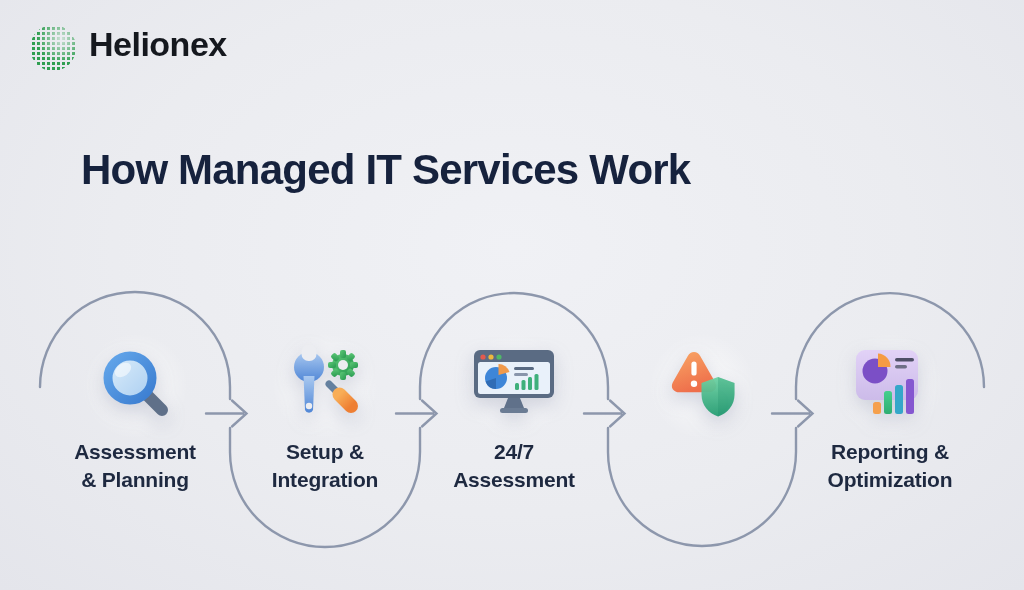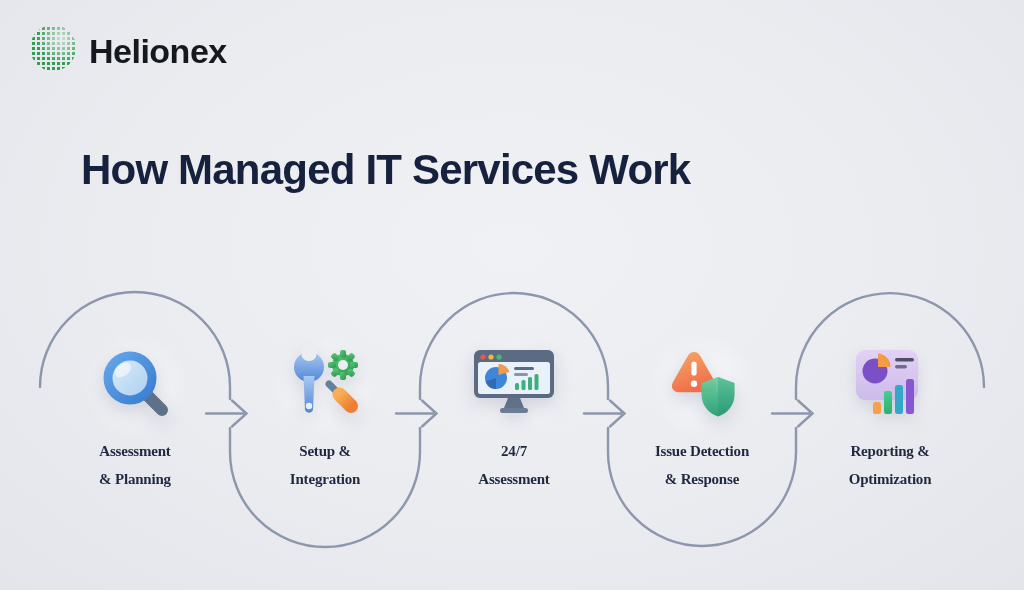--- a/index.html
+++ b/index.html
@@ -1,39 +1,39 @@
 <!DOCTYPE html>
 <html><head>
 <meta charset="utf-8">
 <style>
   html,body{margin:0;padding:0;}
   body{font-family:"Liberation Sans",sans-serif;background:#e8e9ee;}
   #stage{position:relative;width:1024px;height:590px;overflow:hidden;
     background:radial-gradient(ellipse at 50% 42%, #f0f1f5 0%, #ebecf0 55%, #e4e5eb 100%);}
   
-  .logo{position:absolute;left:30px;top:25px;display:flex;align-items:flex-end;gap:13px;}
+  .logo{position:absolute;left:30px;top:25px;display:flex;align-items:flex-start;gap:13px;}
   .globe{position:relative;width:46px;height:46px;border-radius:50%;
     background-image:radial-gradient(circle,#2f9e50 1.5px, rgba(47,158,80,0) 1.8px);
     background-size:5px 5px;background-position:1px 1px;}
   .globe::after{content:"";position:absolute;inset:0;border-radius:50%;
     background:radial-gradient(circle at 68% 30%, rgba(236,237,241,.85) 0%, rgba(236,237,241,0) 55%);}
   .logo-text{font-size:34px;font-weight:700;color:#15181e;letter-spacing:-.5px;}
   
   .title{position:absolute;left:50px;top:146px;font-size:42px;font-weight:700;
     color:#16223d;letter-spacing:-.8px;margin-left:31px;}
   
   .flow-svg{position:absolute;left:0;top:0;width:1024px;height:590px;}
   .step{position:absolute;width:200px;text-align:center;}
   .icon-wrap{position:relative;width:100%;height:92px;display:flex;align-items:center;justify-content:center;}
   .icon-wrap::before{content:"";position:absolute;left:50%;top:50%;width:104px;height:104px;
     transform:translate(-50%,-50%);border-radius:28px;
     background:radial-gradient(circle, rgba(255,255,255,.75) 0%, rgba(255,255,255,0) 72%);}
   .icon-wrap svg{position:relative;filter:drop-shadow(0 7px 9px rgba(110,120,150,.28));}
-  .step-label{margin-top:6px;font-size:15px;line-height:27.5px;font-weight:600;
-    color:#1e2940;letter-spacing:-.2px;font-family:Liberation Serif, serif;}
+  .step-label{margin-top:6px;font-size:21px;line-height:27.5px;font-weight:600;
+    color:#1e2940;letter-spacing:-.2px;}
 </style>
 </head>
 <body>
 
 <div id="stage">
 
   <div class="logo">
     <div class="globe"></div>
     <div class="logo-text">Helionex</div>
   </div>
@@ -181,24 +181,20 @@
         </defs>
 
         <path d="M34 8 Q38 8 40.2 12 L55 38 Q57.2 42 55.2 45.2 Q53 48.3 48.6 48.3 L19.4 48.3 Q15 48.3 12.8 45.2 Q10.8 42 13 38 L27.8 12 Q30 8 34 8 Z" fill="url(#lg6)"></path>
         <rect x="31.4" y="17.5" width="5.2" height="14" rx="2.6" fill="#ffffff"></rect>
         <circle cx="34" cy="39.8" r="3.2" fill="#ffffff"></circle>
 
         <path d="M58 33 L74.5 39 V 50 C74.5 61.5 67.5 69 58 72.5 C48.5 69 41.5 61.5 41.5 50 V 39 Z" fill="url(#lg7)" opacity="0.95"></path>
         <path d="M58 33 L58 72.5 C67.5 69 74.5 61.5 74.5 50 V 39 Z" fill="#1d8a66" opacity="0.25"></path>
       </svg>
     </div>
-    <div class="step-label">
-      <div>Issue Detection</div>
-      <div>&amp; Response</div>
-    </div>
   </div>
 
   <div class="step" style="left:790px;top:340px;">
     <div class="icon-wrap">
       <svg width="84" height="84" viewBox="0 0 84 84">
         <defs>
           <linearGradient id="lg8" x1="0" y1="0" x2="0" y2="1">
             <stop offset="0" stop-color="#e2d2f7"></stop>
               <stop offset="1" stop-color="#ccbbe9"></stop>
           </linearGradient>

